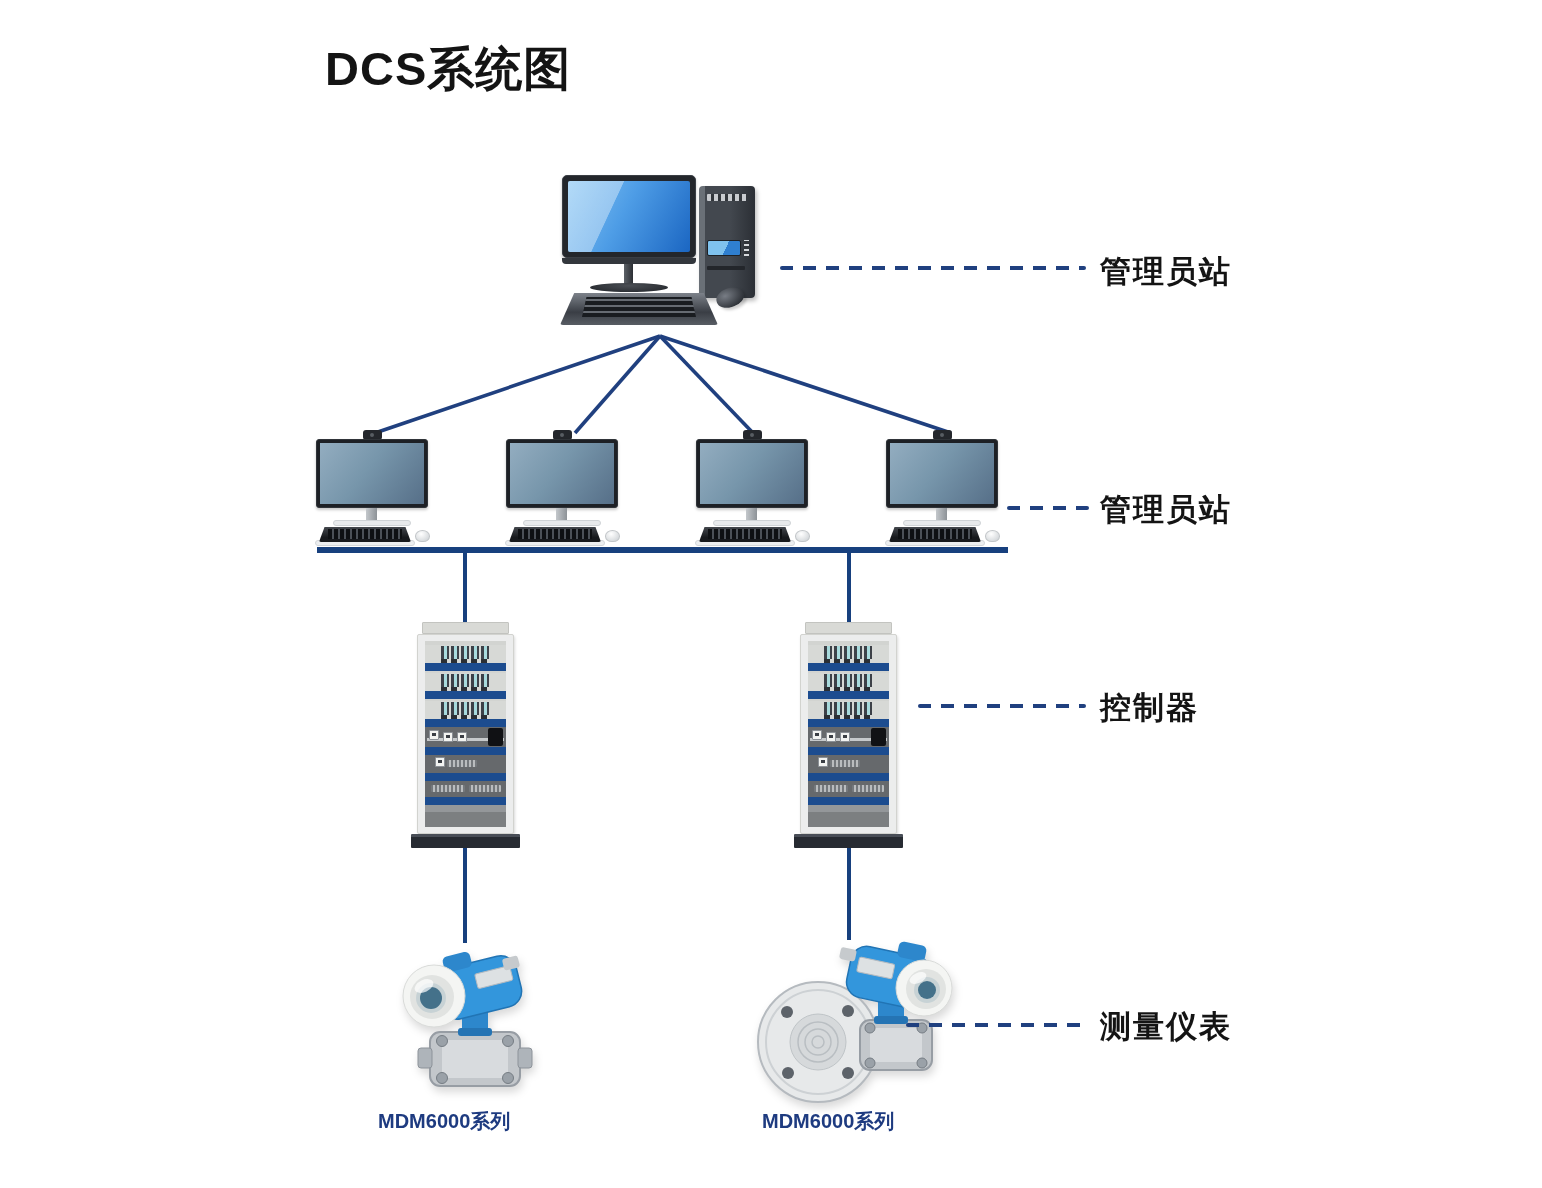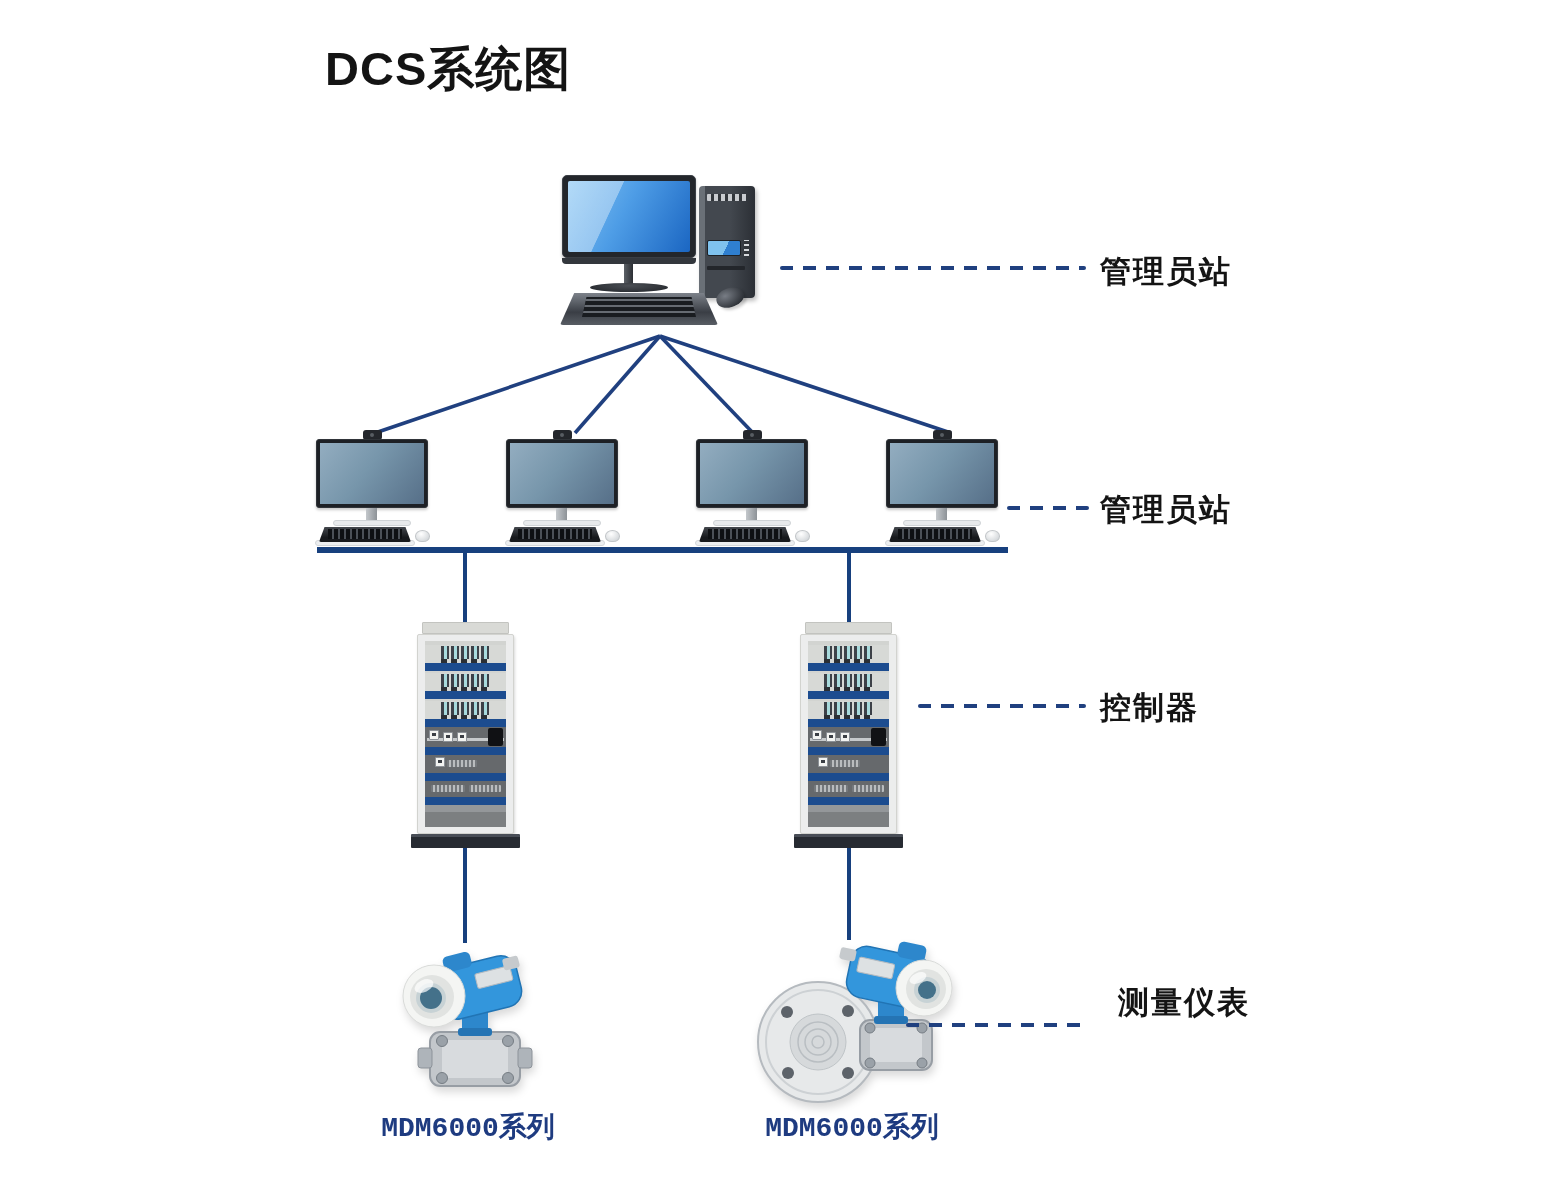--- a/index.html
+++ b/index.html
@@ -78,21 +78,21 @@
   .railline{position:absolute;left:2px;right:2px;top:11px;height:3px;background:#c6c9cb;}
   .strip{position:absolute;height:7px;background:#b9bcbe;background-image:repeating-linear-gradient(90deg,#74787c 0 2px,transparent 2px 4px);border-radius:1px;}
   .s1{left:6px;top:4px;width:34px;}
   .s2{left:44px;top:4px;width:32px;}
   .sb1{left:22px;top:5px;width:30px;}
   .modb{left:10px;top:2px;}
   .rack-base{position:absolute;left:-6px;top:212px;width:109px;height:14px;background:linear-gradient(180deg,#494e57 0 22%,#272b32 22% 100%);border-radius:1px;}
 
   
   .instrument{position:absolute;filter:drop-shadow(2px 5px 4px rgba(0,0,0,.15));}
-  .mdm-caption{position:absolute;width:180px;text-align:center;font-size:28px;font-weight:700;color:var(--caption);font-family:Liberation Mono, monospace;}
+  .mdm-caption{position:absolute;width:180px;font-size:20px;font-weight:700;color:var(--caption);}
 </style>
 </head>
 <body>
 
 <div class="canvas">
 
   <div class="title">DCS系统图</div>
 
   <div class="admin">
     <div class="adm-monitor">
@@ -316,15 +316,15 @@
 
     <circle cx="172" cy="56" r="28" fill="#f4f5f3" stroke="#d8dad8"></circle>
     <circle cx="174" cy="57" r="20" fill="#e1e3e1"></circle>
     <circle cx="175" cy="58" r="13" fill="#c7d2d5"></circle>
     <circle cx="175" cy="58" r="9" fill="#44718a"></circle>
     <ellipse cx="166" cy="46" rx="9" ry="5" fill="#ffffff" opacity="0.7" transform="rotate(-25 166 46)"></ellipse>
   </svg>
   <div class="mdm-caption" style="left:762px;top:1108px;">MDM6000系列</div>
 
   <div class="dash-h" style="left:906px;top:1023px;width:180px;"></div>
-  <div class="anno" style="top:982px;margin-left:18px;">测量仪表</div>
+  <div class="anno" style="top:1006px;">测量仪表</div>
 
 </div>
 
 </body></html>

